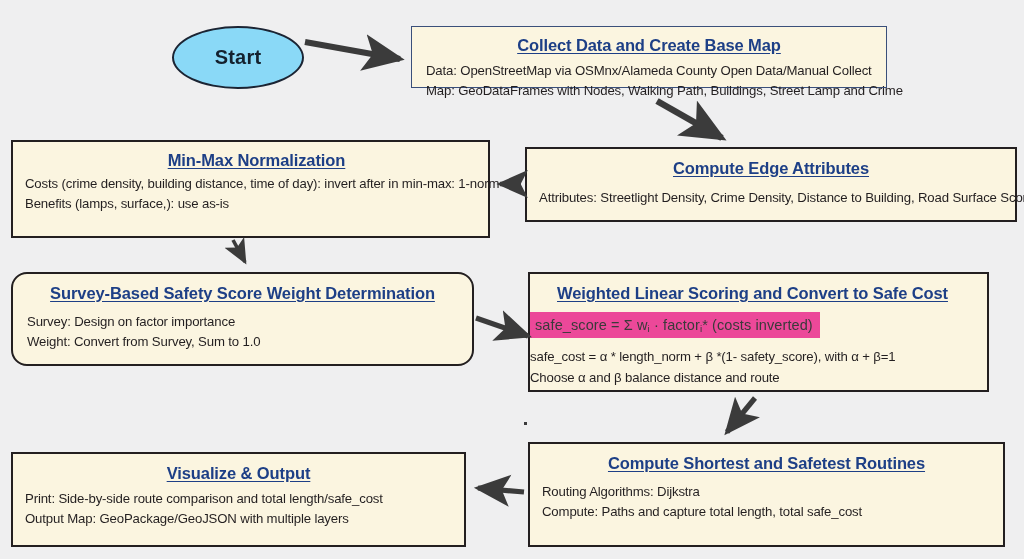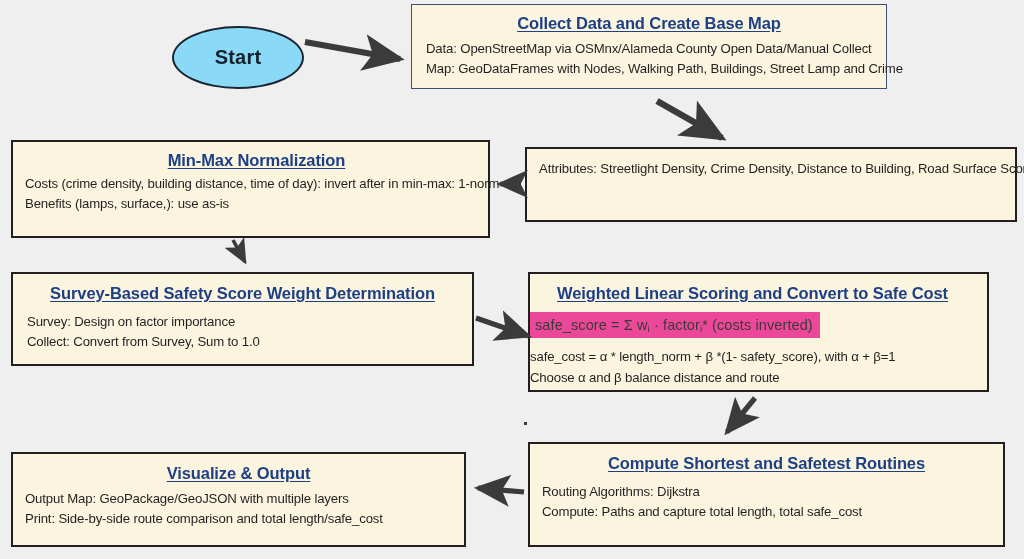--- a/index.html
+++ b/index.html
@@ -94,24 +94,24 @@
   }
   .dot-artifact {
     position: absolute;
     width: 3px;
     height: 3px;
     background: #3b3b3b;
     z-index: 4;
   }
   
   #node-start       { left: 172px; top: 26px;  width: 132px; height: 63px; }
-  #node-collect     { left: 411px; top: 4px;  width: 476px; height: 85px; padding: 9px 14px 0 14px; }
+  #node-collect     { left: 411px; top: 26px;  width: 476px; height: 62px; padding: 9px 14px 0 14px; }
   #node-edgeattr    { left: 525px; top: 147px; width: 492px; height: 75px; padding: 10px 12px 0 12px; }
   #node-minmax      { left: 11px;  top: 140px; width: 479px; height: 98px; padding: 9px 0 0 12px; }
-  #node-survey      { left: 11px;  top: 272px; width: 463px; height: 94px; padding: 10px 14px 0 14px; }
+  #node-survey      { left: 11px;  top: 272px; width: 463px; height: 94px; padding: 10px 14px 0 14px; border-radius: 16px; }
   #node-weighted    { left: 528px; top: 272px; width: 461px; height: 120px; padding: 10px 12px 0 0; }
   #node-routes      { left: 528px; top: 442px; width: 477px; height: 105px; padding: 10px 12px 0 12px; }
   #node-visualize   { left: 11px;  top: 452px; width: 455px; height: 95px; padding: 10px 12px 0 12px; }
 
   #node-collect  .node-title { margin-bottom: 6px; }
   #node-edgeattr .node-title { margin-bottom: 10px; }
   #node-minmax   .node-title { margin-bottom: 4px; }
   #node-survey   .node-title { margin-bottom: 9px; }
   #node-weighted .node-title { margin-bottom: 9px; }
   #node-routes   .node-title { margin-bottom: 9px; }
@@ -173,20 +173,21 @@
       <div class="row">
         <span class="lbl">Data</span><span>: </span><span>OpenStreetMap via OSMnx/Alameda County Open Data/Manual Collect</span>
       </div>
       <div class="row">
         <span class="lbl">Map</span><span>: </span><span>GeoDataFrames with Nodes, Walking Path, Buildings, Street Lamp and Crime</span>
       </div>
     </div>
   </div>
 
   <div class="node thickbox" id="node-edgeattr">
+    <div class="node-title">Compute Edge Attributes</div>
     <div class="node-body">
       <div class="row">
         <span class="lbl">Attributes</span><span>: </span><span>Streetlight Density, Crime Density, Distance to Building,  Road Surface Score</span>
       </div>
     </div>
   </div>
 
   <div class="node thickbox" id="node-minmax">
     <div class="node-title">Min-Max Normalization</div>
     <div class="node-body">
@@ -199,21 +200,21 @@
     </div>
   </div>
 
   <div class="node thickbox" id="node-survey">
     <div class="node-title">Survey-Based Safety Score Weight Determination</div>
     <div class="node-body">
       <div class="row">
         <span class="lbl">Survey:</span><span>  </span><span>Design on factor importance</span>
       </div>
       <div class="row">
-        <span class="lbl">Collect:</span><span> </span><span>Convert from Survey, Sum to 1.0</span>
+        <span class="lbl">Weight:</span><span> </span><span>Convert from Survey, Sum to 1.0</span>
       </div>
     </div>
   </div>
 
   <div class="node thickbox" id="node-weighted">
     <div class="node-title">Weighted Linear Scoring and Convert to Safe Cost</div>
     <div class="node-body">
       <div class="row">
         <span class="formula-hl"><span>safe_score = Σ w</span><span class="sub">i</span><span> · factor</span><span class="sub">i</span><span>*   (costs inverted)</span></span>
       </div>
@@ -235,21 +236,21 @@
       <div class="row">
         <span class="lbl">Compute</span><span>: </span><span>Paths and capture total length, total safe_cost</span>
       </div>
     </div>
   </div>
 
   <div class="node thickbox" id="node-visualize">
     <div class="node-title">Visualize &amp; Output</div>
     <div class="node-body">
       <div class="row">
+        <span class="lbl">Print</span><span>: </span><span>Side-by-side route comparison and  total length/safe_cost</span>
+      </div>
+      <div class="row">
         <span class="lbl">Output Map</span><span>: </span><span>GeoPackage/GeoJSON with multiple layers</span>
       </div>
-      <div class="row">
-        <span class="lbl">Print</span><span>: </span><span>Side-by-side route comparison and  total length/safe_cost</span>
-      </div>
     </div>
   </div>
 
 </div>
 
 </body></html>

